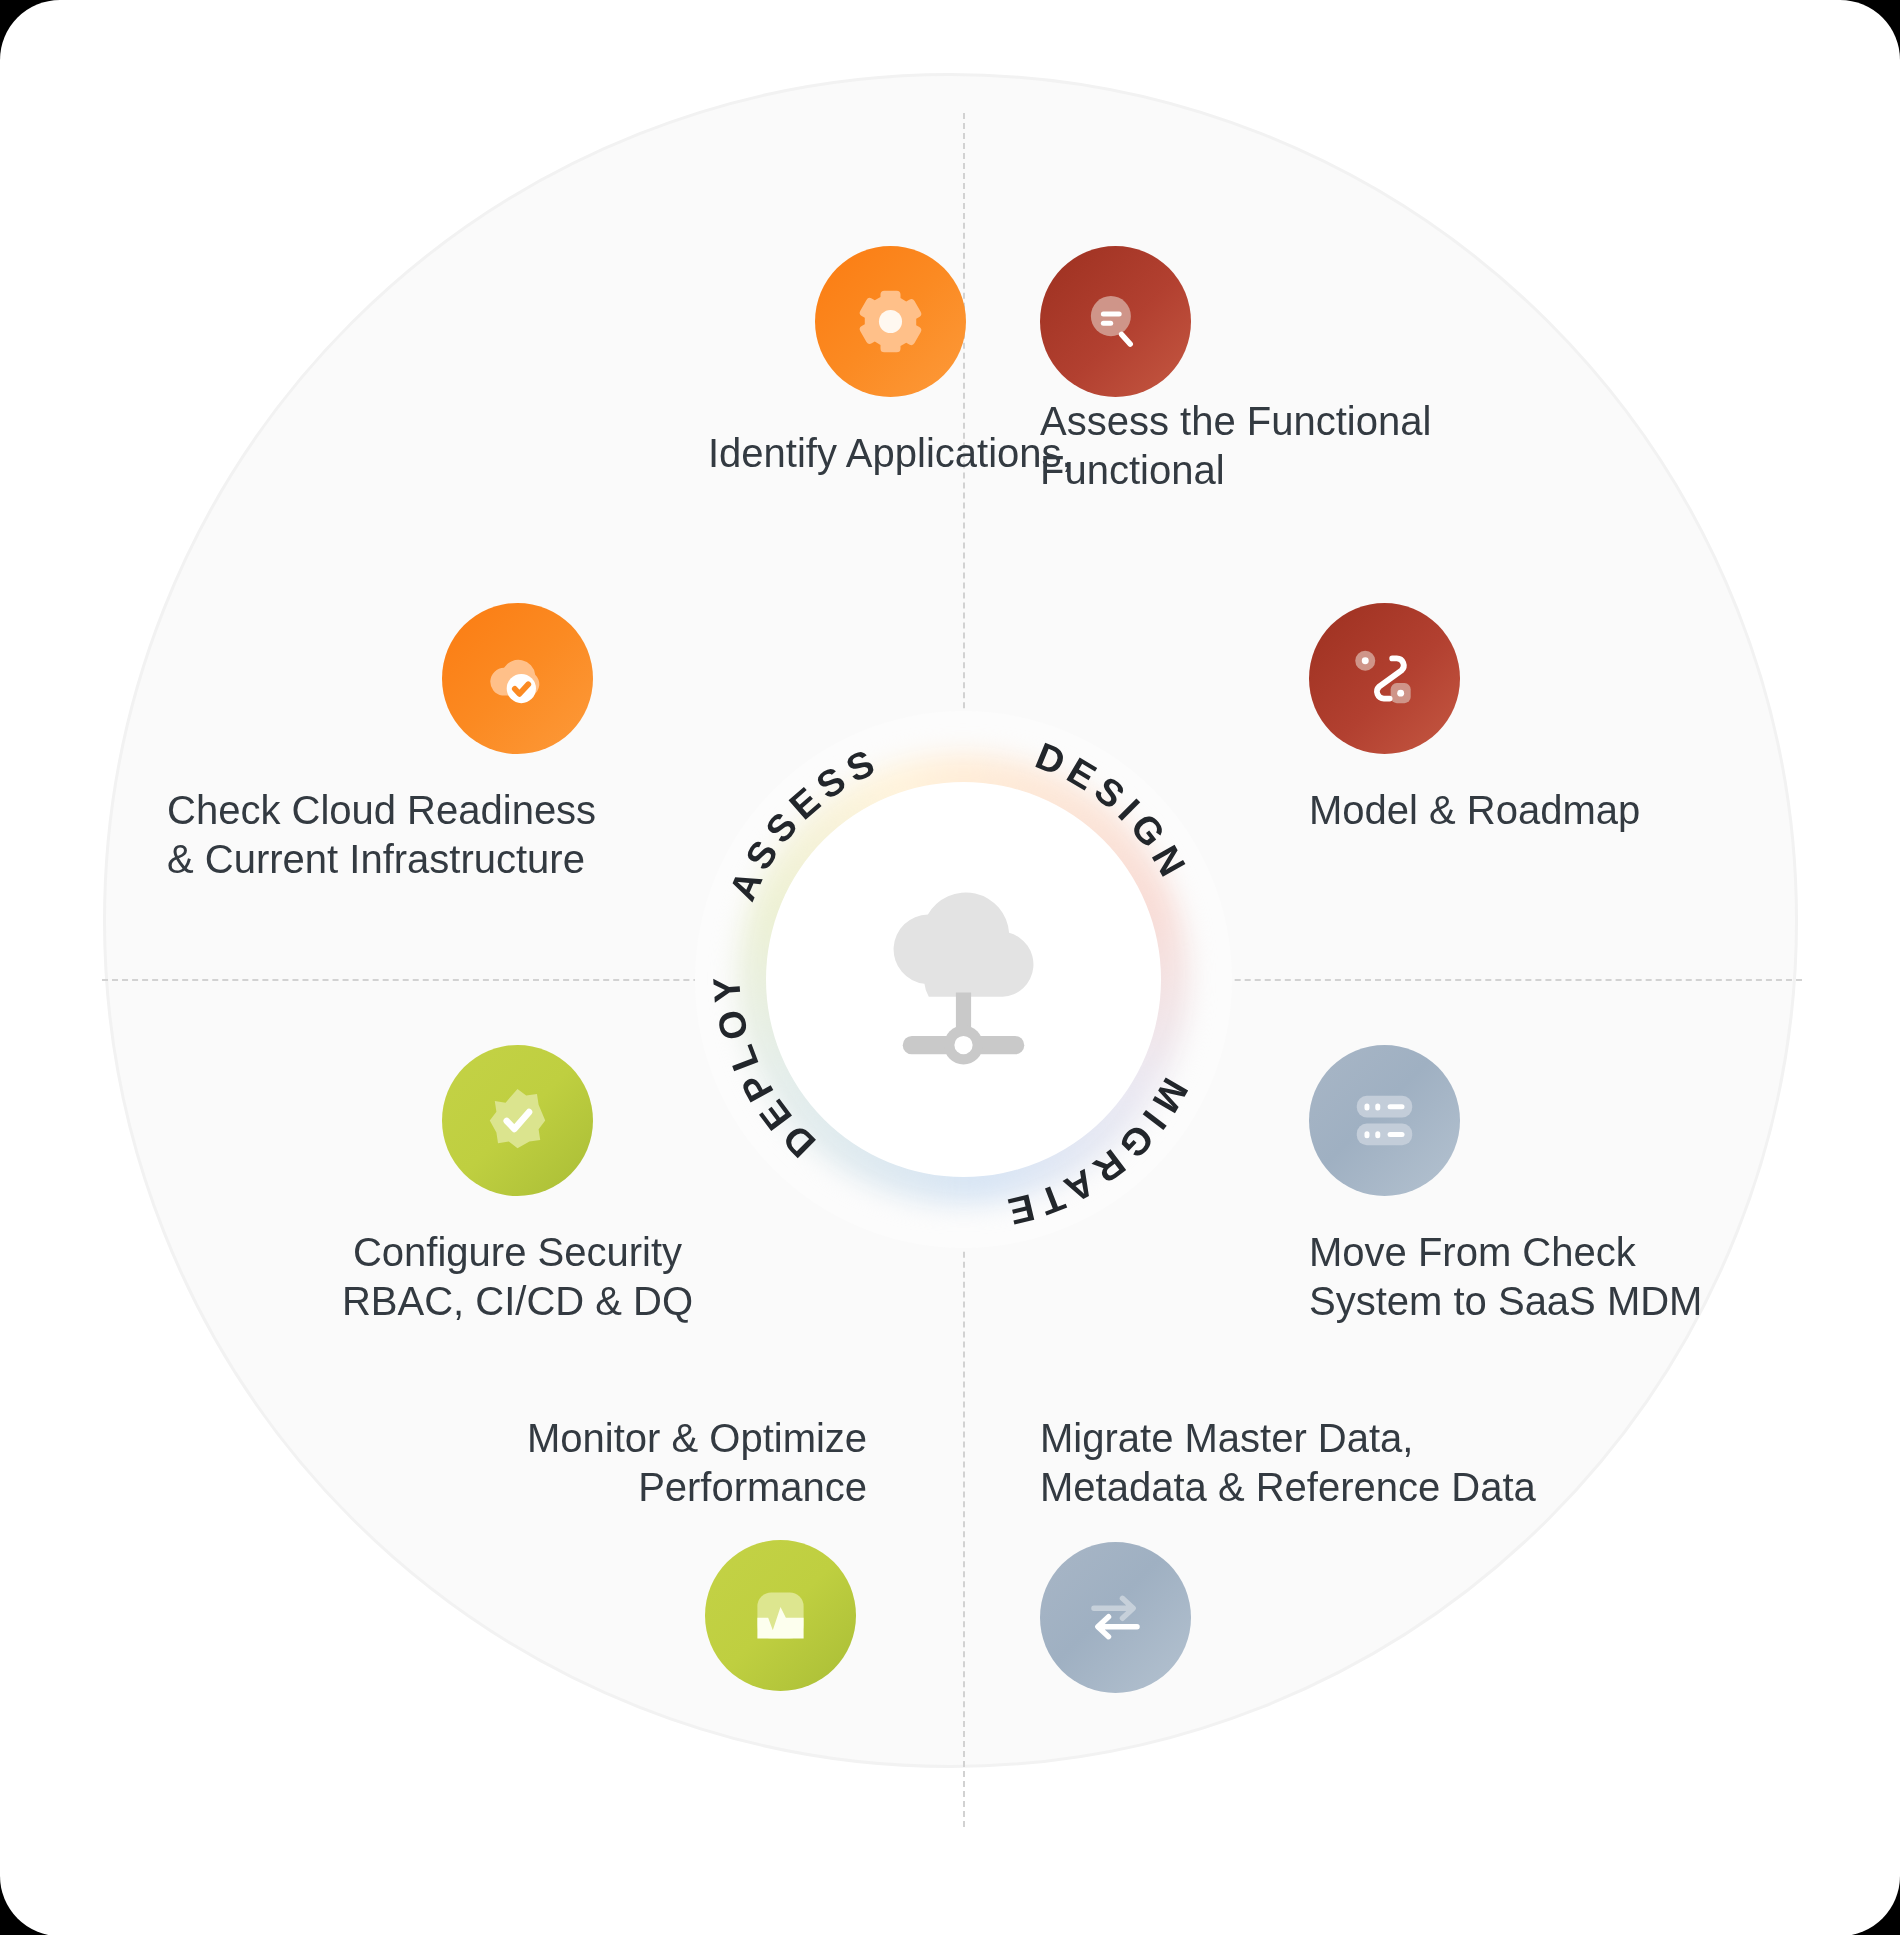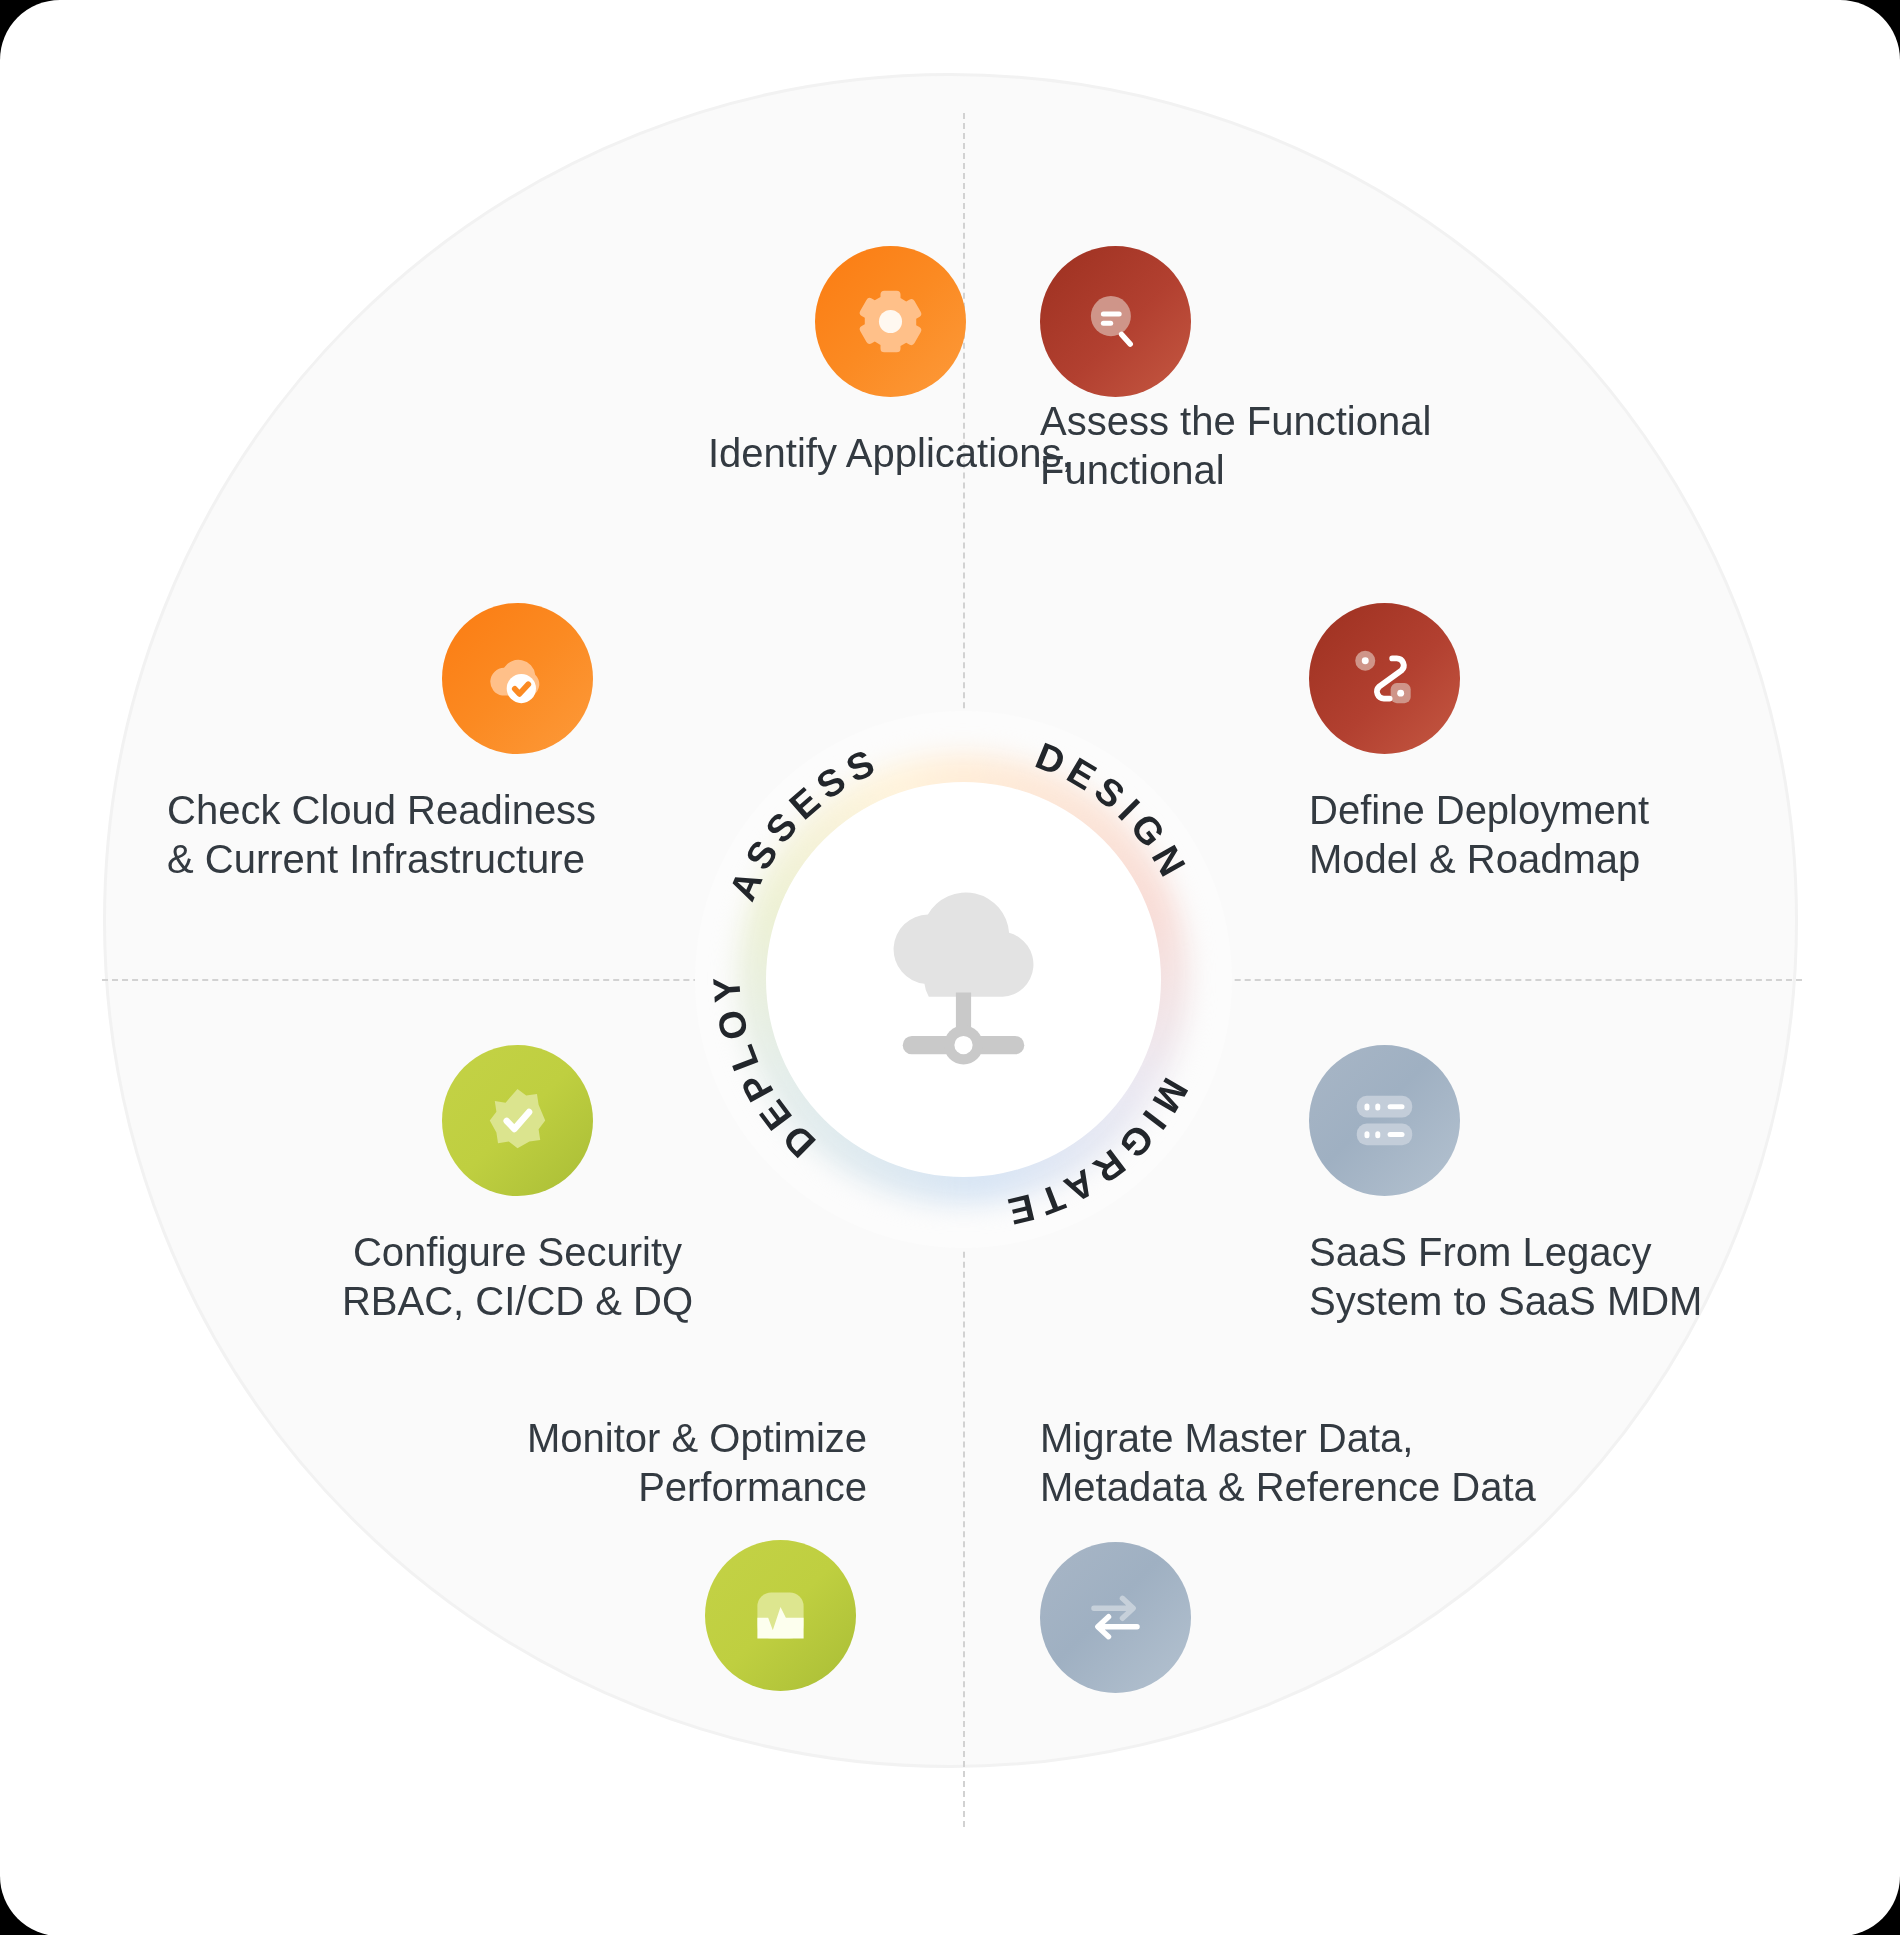--- a/index.html
+++ b/index.html
@@ -228,21 +228,20 @@
     <div class="bubble red">
       <svg viewBox="0 0 100 100">
         <circle cx="25" cy="27" r="13" fill="#cf9589"></circle>
         <circle cx="25" cy="27" r="4.5" fill="#ffffff"></circle>
         <rect x="58" y="56" width="26" height="26" rx="8" fill="#cf9589"></rect>
         <circle cx="71" cy="69" r="4.5" fill="#ffffff"></circle>
         <path d="M60 24h6a9 9 0 0 1 6.2 15.5L43 60.5A9 9 0 0 0 49.2 76h7.5" stroke="#ffffff" stroke-width="7.5" fill="none" stroke-linecap="round" stroke-linejoin="round"></path>
       </svg>
     </div>
     <div class="caption">
-      <span class="cap-line">Define Deployment</span>
       <span class="cap-line">Model &amp; Roadmap</span>
     </div>
   </div>
 
   <div class="node" id="node-security">
     <div class="bubble green">
       <svg viewBox="0 0 100 100">
         <path fill="#dbe48e" d="M50 9l11.3 8.6 14-2.1 2.1 14L86 50l-8.6 11.3 2.1 14-14 2.1L50 86l-11.3-8.6-14 2.1-2.1-14L14 50l8.6-11.3-2.1-14 14 2.1z"></path>
         <path d="M36 50.5l10 10.5 19-22" stroke="#ffffff" stroke-width="8.5" fill="none" stroke-linecap="round" stroke-linejoin="round"></path>
       </svg>
@@ -260,21 +259,21 @@
         <rect x="24" y="28" width="6.5" height="9" rx="3.25" fill="#ffffff"></rect>
         <rect x="38" y="28" width="6.5" height="9" rx="3.25" fill="#ffffff"></rect>
         <rect x="54" y="29" width="22" height="6.5" rx="3.25" fill="#ffffff"></rect>
         <rect x="14" y="54" width="72" height="28" rx="13" fill="#c3cdd9"></rect>
         <rect x="24" y="64" width="6.5" height="9" rx="3.25" fill="#ffffff"></rect>
         <rect x="38" y="64" width="6.5" height="9" rx="3.25" fill="#ffffff"></rect>
         <rect x="54" y="65" width="22" height="6.5" rx="3.25" fill="#ffffff"></rect>
       </svg>
     </div>
     <div class="caption">
-      <span class="cap-line">SaaS From Legacy</span>
+      <span class="cap-line">Move From Check</span>
       <span class="cap-line">System to SaaS MDM</span>
     </div>
   </div>
 
   <div class="node" id="node-monitor">
     <div class="caption">
       <span class="cap-line">Monitor &amp; Optimize</span>
       <span class="cap-line">Performance</span>
     </div>
     <div class="bubble green">

